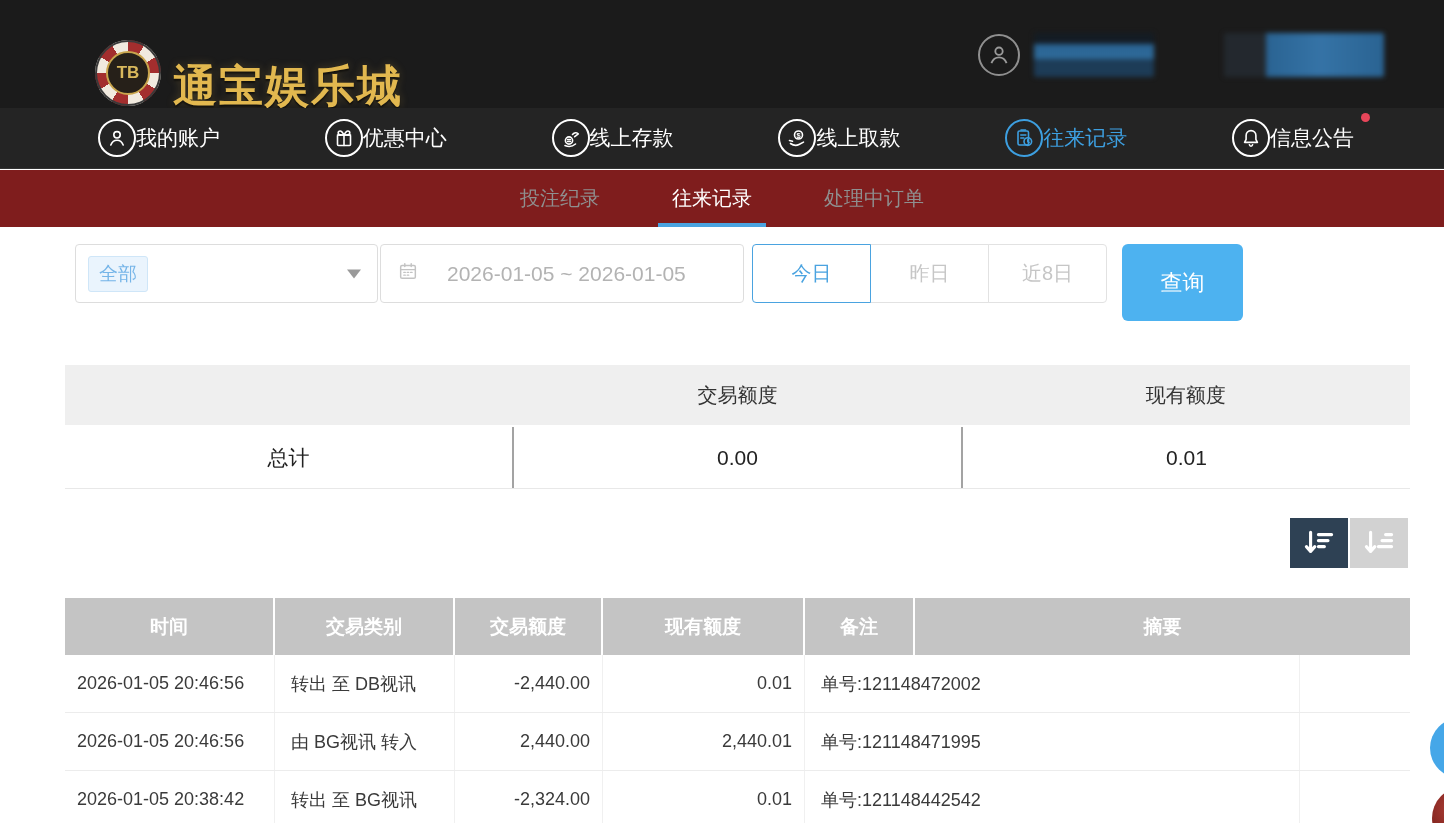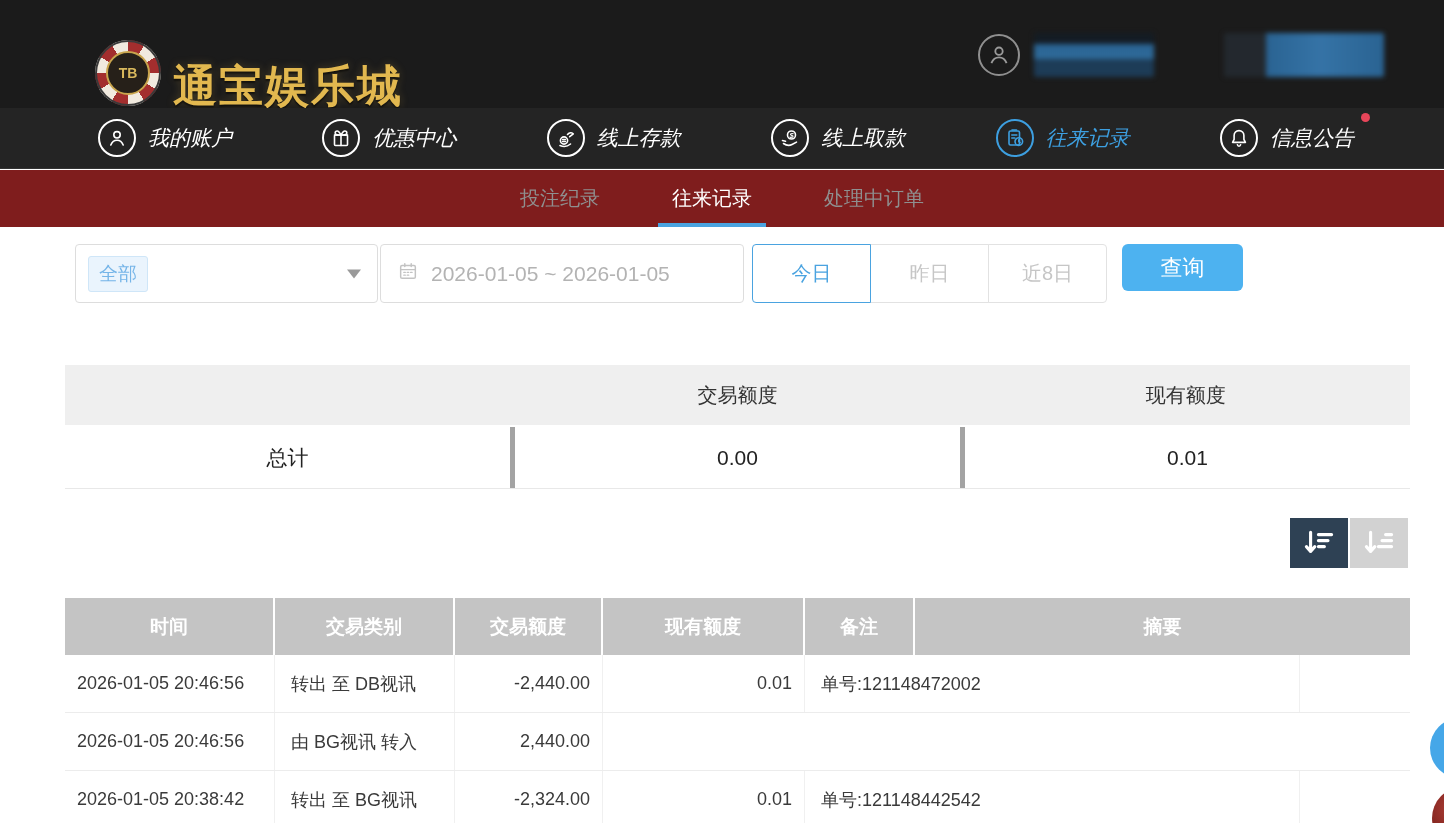--- a/index.html
+++ b/index.html
@@ -8,42 +8,42 @@
   .page{position:absolute;inset:0;width:1444px;height:823px;}
 
   
   .topbar{position:absolute;left:0;top:0;width:100%;height:108px;background:#1b1b1b;}
   .logo{position:absolute;left:95px;top:20px;display:flex;align-items:center;cursor:pointer;}
   .chip{width:66px;height:66px;border-radius:50%;
         background:repeating-conic-gradient(#a32e2e 0deg 30deg,#f1eadf 30deg 60deg);
         display:flex;align-items:center;justify-content:center;
         box-shadow:0 0 0 2px #3a3a3a inset;}
   .chip-inner{width:40px;height:40px;border-radius:50%;background:#262019;
-        border:2px solid #c9a54d;color:#d9b85c;font-weight:bold;font-size:14px;
+        border:2px solid #c9a54d;color:#d9b85c;font-weight:bold;font-size:17px;
         display:flex;align-items:center;justify-content:center;}
   .brand-text{margin-left:12px;line-height:1;margin-top:44px;}
   .brand-cn{font-size:44px;font-weight:bold;color:#e2b84f;
         text-shadow:0 2px 2px rgba(0,0,0,.6),0 0 8px rgba(226,184,79,.25);letter-spacing:2px;}
   .brand-en{font-size:15px;font-weight:bold;color:#ffffff;letter-spacing:7px;
         text-align:left;margin-top:2px;padding-right:4px;}
 
   .user-area{position:absolute;right:60px;top:33px;display:flex;align-items:center;}
   .avatar{width:38px;height:38px;border:2px solid #8f8f8f;border-radius:50%;
         display:flex;align-items:center;justify-content:center;color:#9a9a9a;}
   .name-blur{margin-left:14px;width:120px;height:44px;border-radius:2px;filter:blur(2.5px);
         background:linear-gradient(180deg,#141c24 0%,#141c24 26%,#2a6392 26%,#2f6b9a 60%,#1d3c57 60%,#1d3c57 100%);}
   .balance-blur{margin-left:70px;width:160px;height:44px;border-radius:2px;filter:blur(2.5px);
         background:linear-gradient(90deg,#23282e 0%,#23282e 26%,#2a6392 26%,#3573a6 60%,#2a6392 100%);}
 
   
   .mainnav{position:absolute;left:0;top:108px;width:100%;height:61px;background:#242424;
         border-bottom:1px solid #343434;display:flex;align-items:center;
         justify-content:space-between;padding:0 90px 0 98px;box-sizing:border-box;}
-  .nav-item{display:flex;align-items:center;gap:12px;color:#fff;font-size:21px;
-        cursor:pointer;position:relative;white-space:nowrap;font-style:italic;}
+  .nav-item{display:flex;align-items:center;color:#fff;font-size:21px;
+        cursor:pointer;position:relative;white-space:nowrap;}
   .nav-item.active{color:#3d9fe0;}
   .nav-icn{width:38px;height:38px;border:2px solid currentColor;border-radius:50%;
         box-sizing:border-box;display:flex;align-items:center;justify-content:center;flex:none;}
   .nav-icn svg{stroke:currentColor;fill:none;stroke-width:1.6;stroke-linecap:round;stroke-linejoin:round;}
   .dot{position:absolute;top:-6px;right:-16px;width:9px;height:9px;border-radius:50%;background:#e8465a;}
 
   
   .subtabs{position:absolute;left:0;top:170px;width:100%;height:57px;background:#7f1d1d;
         display:flex;align-items:stretch;justify-content:center;gap:44px;}
   .subtab{color:#8f8f8f;font-size:20px;display:flex;align-items:center;
@@ -55,40 +55,40 @@
   .select-box{position:absolute;left:65px;top:244px;width:303px;height:59px;background:#fff;
         border:1px solid #ddd;border-radius:4px;box-sizing:border-box;display:flex;
         align-items:center;padding-left:12px;cursor:pointer;margin-left:10px;}
   .chip-tag{background:#eaf4fd;color:#76b5e8;border:1px solid #cfe6f8;border-radius:3px;
         padding:4px 10px;font-size:19px;}
   .caret{position:absolute;right:16px;top:50%;transform:translateY(-50%);
         width:0;height:0;border-left:7px solid transparent;border-right:7px solid transparent;
         border-top:9px solid #9a9a9a;}
   .date-box{position:absolute;left:380px;top:244px;width:364px;height:59px;background:#fff;
         border:1px solid #ddd;border-radius:4px;box-sizing:border-box;display:flex;
-        align-items:center;gap:12px;padding-left:16px;color:#b3b3b3;font-size:21px;cursor:pointer;}
+        align-items:center;gap:28px;padding-left:16px;color:#b3b3b3;font-size:21px;cursor:pointer;}
   .quick-group{position:absolute;left:752px;top:244px;height:59px;display:flex;}
   .quick-btn{width:119px;height:59px;background:#fff;border:1px solid #e2e2e2;margin-left:-1px;
         color:#c6c6c6;font-size:20px;display:flex;align-items:center;justify-content:center;
         box-sizing:border-box;cursor:pointer;}
   .quick-btn:first-child{border-radius:4px 0 0 4px;margin-left:0;}
   .quick-btn:last-child{border-radius:0 4px 4px 0;}
   .quick-btn.active{color:#4aa3e0;border:1px solid #4aa3e0;z-index:2;}
-  .query-btn{position:absolute;left:1122px;top:244px;width:121px;height:47px;background:#4db2f0;
+  .query-btn{position:absolute;left:1122px;top:244px;width:121px;height:77px;background:#4db2f0;
         border:none;border-radius:6px;color:#fff;font-size:22px;display:flex;
         align-items:center;justify-content:center;cursor:pointer;}
 
   
   .sum{position:absolute;left:65px;top:365px;width:1345px;}
   .sum-head{display:flex;height:60px;background:#efefef;margin-bottom:2px;}
   .sum-head .c{flex:1;display:flex;align-items:center;justify-content:center;
         font-size:20px;color:#333;}
   .sum-body{display:flex;height:61px;background:#fff;border-bottom:1px solid #e8e8e8;}
   .sum-body .c{flex:1;display:flex;align-items:center;justify-content:center;
-        font-size:21px;color:#222;border-left:5px solid #a3a3a3;}
+        font-size:21px;color:#222;border-left:2px solid #a3a3a3;}
   .sum-body .c:first-child{border-left:none;}
 
   
   .sortbar{position:absolute;left:1290px;top:518px;display:flex;gap:2px;}
   .sort-btn{width:58px;height:50px;display:flex;align-items:center;justify-content:center;cursor:pointer;}
   .sort-btn.desc{background:#2e4154;}
   .sort-btn.asc{background:#d2d2d2;}
   .sort-btn svg{stroke:#fff;fill:none;stroke-width:2.6;stroke-linecap:round;stroke-linejoin:round;}
 
   
@@ -285,20 +285,22 @@
       <div class="c w-amt ar">-2,440.00</div>
       <div class="c w-bal ar">0.01</div>
       <div class="c w-sum al2">单号:121148472002</div>
       <div class="c w-note"></div>
     </div>
 
     <div class="tbl-row">
       <div class="c w-time al">2026-01-05 20:46:56</div>
       <div class="c w-type al2">由 BG视讯 转入</div>
       <div class="c w-amt ar">2,440.00</div>
+      <div class="c w-bal ar">2,440.01</div>
+      <div class="c w-sum al2">单号:121148471995</div>
       <div class="c w-note"></div>
     </div>
 
     <div class="tbl-row">
       <div class="c w-time al">2026-01-05 20:38:42</div>
       <div class="c w-type al2">转出 至 BG视讯</div>
       <div class="c w-amt ar">-2,324.00</div>
       <div class="c w-bal ar">0.01</div>
       <div class="c w-sum al2">单号:121148442542</div>
       <div class="c w-note"></div>

